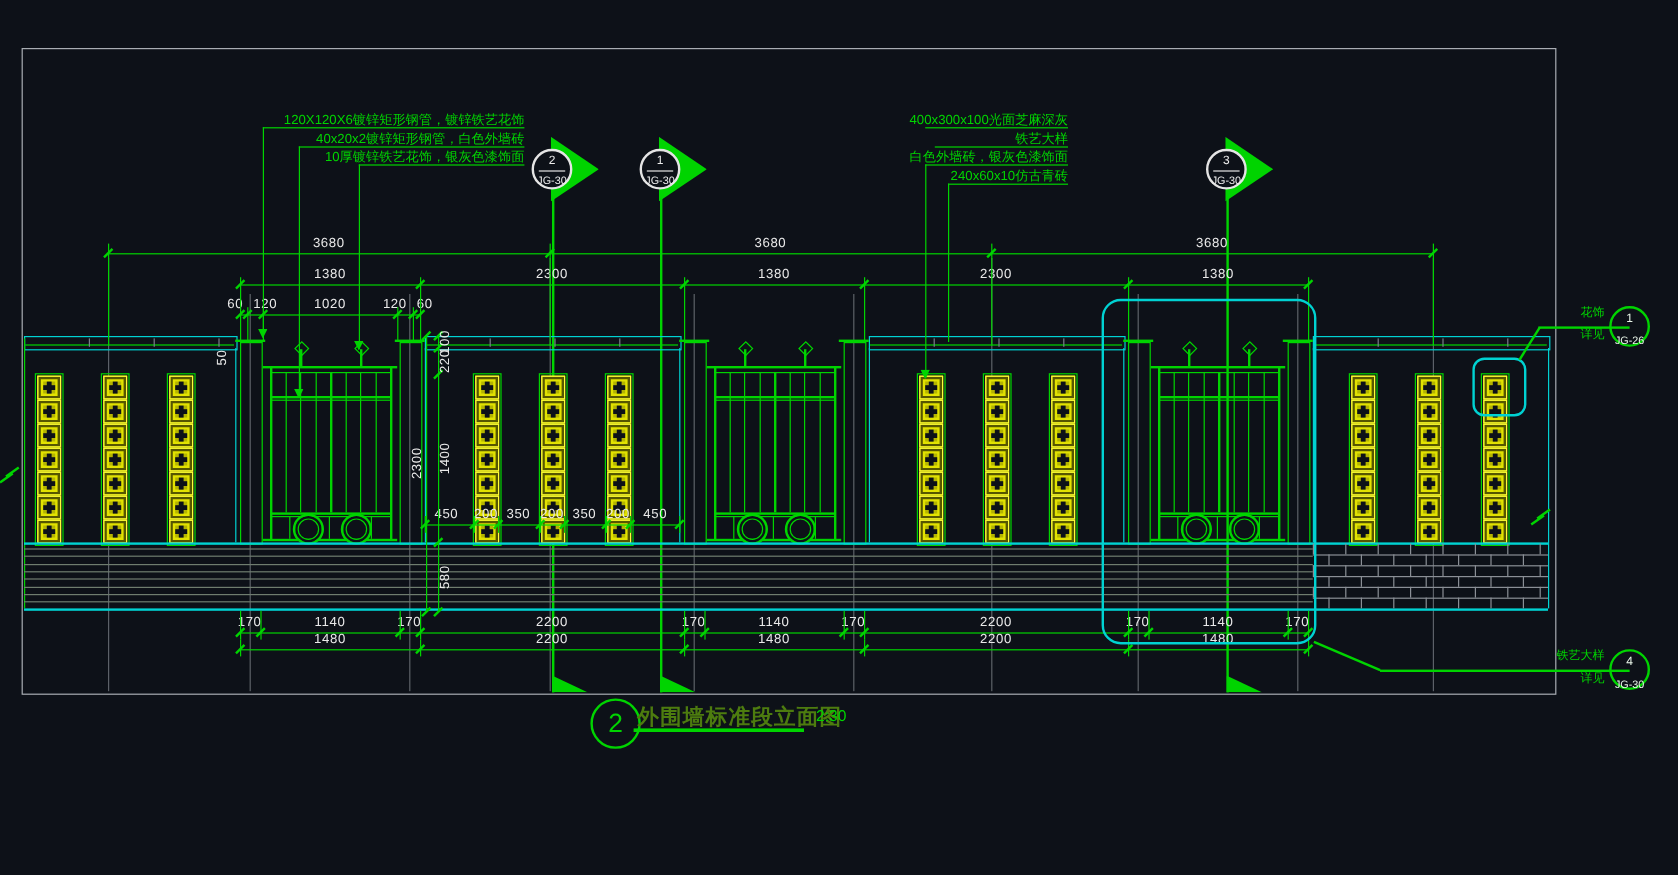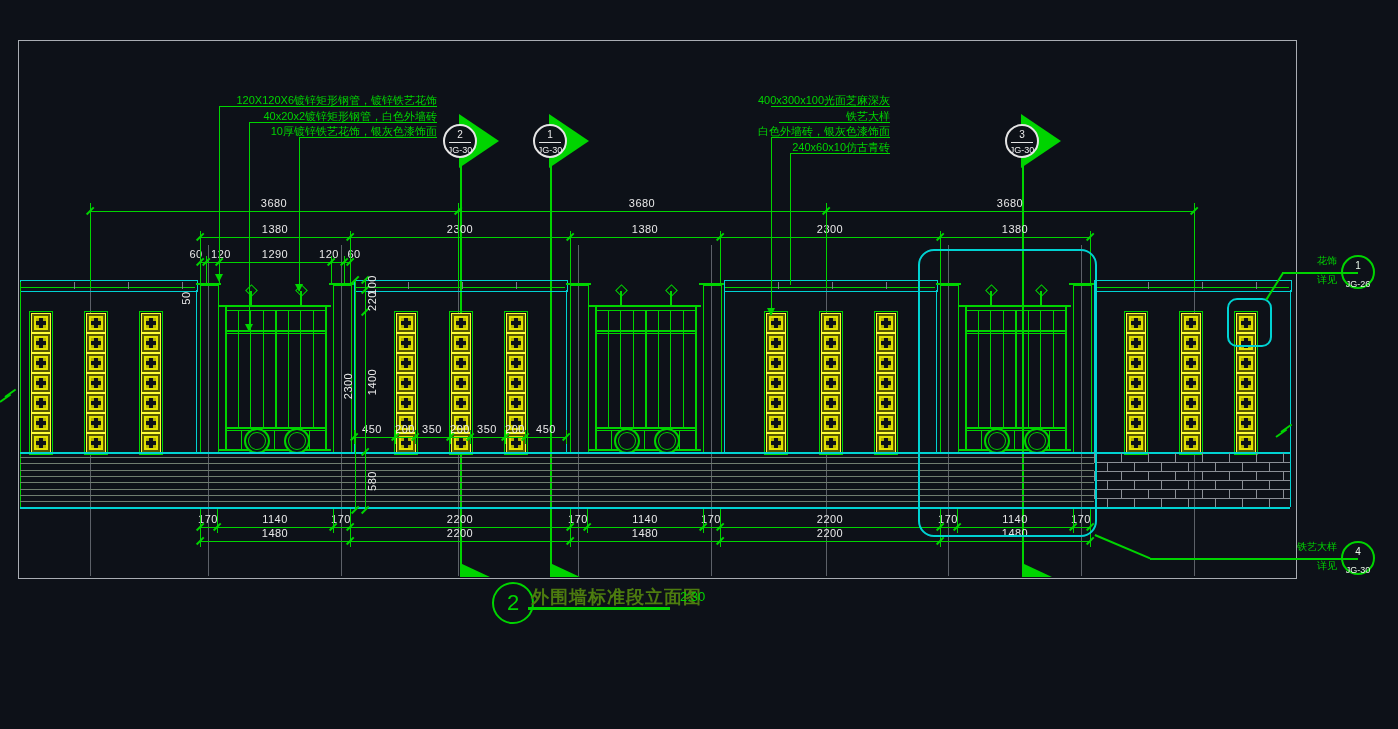--- a/index.html
+++ b/index.html
@@ -350,21 +350,21 @@
       <div class="dim" style="left: 1015px; top: 235px;">1380</div>
       <div style="left: 200px; top: 262px; width: 150px; height: 1px; background: rgb(0, 212, 0);"></div>
       <div style="left: 195px; top: 261px; width: 10px; height: 1.5px; background: rgb(0, 212, 0); transform: rotate(-45deg);"></div>
       <div style="left: 201px; top: 261px; width: 10px; height: 1.5px; background: rgb(0, 212, 0); transform: rotate(-45deg);"></div>
       <div style="left: 214px; top: 261px; width: 10px; height: 1.5px; background: rgb(0, 212, 0); transform: rotate(-45deg);"></div>
       <div style="left: 326px; top: 261px; width: 10px; height: 1.5px; background: rgb(0, 212, 0); transform: rotate(-45deg);"></div>
       <div style="left: 339px; top: 261px; width: 10px; height: 1.5px; background: rgb(0, 212, 0); transform: rotate(-45deg);"></div>
       <div style="left: 345px; top: 261px; width: 10px; height: 1.5px; background: rgb(0, 212, 0); transform: rotate(-45deg);"></div>
       <div class="dim" style="left: 196px; top: 260px;">60</div>
       <div class="dim" style="left: 221px; top: 260px;">120</div>
-      <div class="dim" style="left: 275px; top: 260px;">1290</div>
+      <div class="dim" style="left: 275px; top: 260px;">1020</div>
       <div class="dim" style="left: 329px; top: 260px;">120</div>
       <div class="dim" style="left: 354px; top: 260px;">60</div>
       <div style="left: 354px; top: 437px; width: 212px; height: 1px; background: rgb(0, 212, 0);"></div>
       <div style="left: 349px; top: 436px; width: 10px; height: 1.5px; background: rgb(0, 212, 0); transform: rotate(-45deg);"></div>
       <div style="left: 390px; top: 436px; width: 10px; height: 1.5px; background: rgb(0, 212, 0); transform: rotate(-45deg);"></div>
       <div style="left: 410px; top: 436px; width: 10px; height: 1.5px; background: rgb(0, 212, 0); transform: rotate(-45deg);"></div>
       <div style="left: 445px; top: 436px; width: 10px; height: 1.5px; background: rgb(0, 212, 0); transform: rotate(-45deg);"></div>
       <div style="left: 465px; top: 436px; width: 10px; height: 1.5px; background: rgb(0, 212, 0); transform: rotate(-45deg);"></div>
       <div style="left: 500px; top: 436px; width: 10px; height: 1.5px; background: rgb(0, 212, 0); transform: rotate(-45deg);"></div>
       <div style="left: 520px; top: 436px; width: 10px; height: 1.5px; background: rgb(0, 212, 0); transform: rotate(-45deg);"></div>

